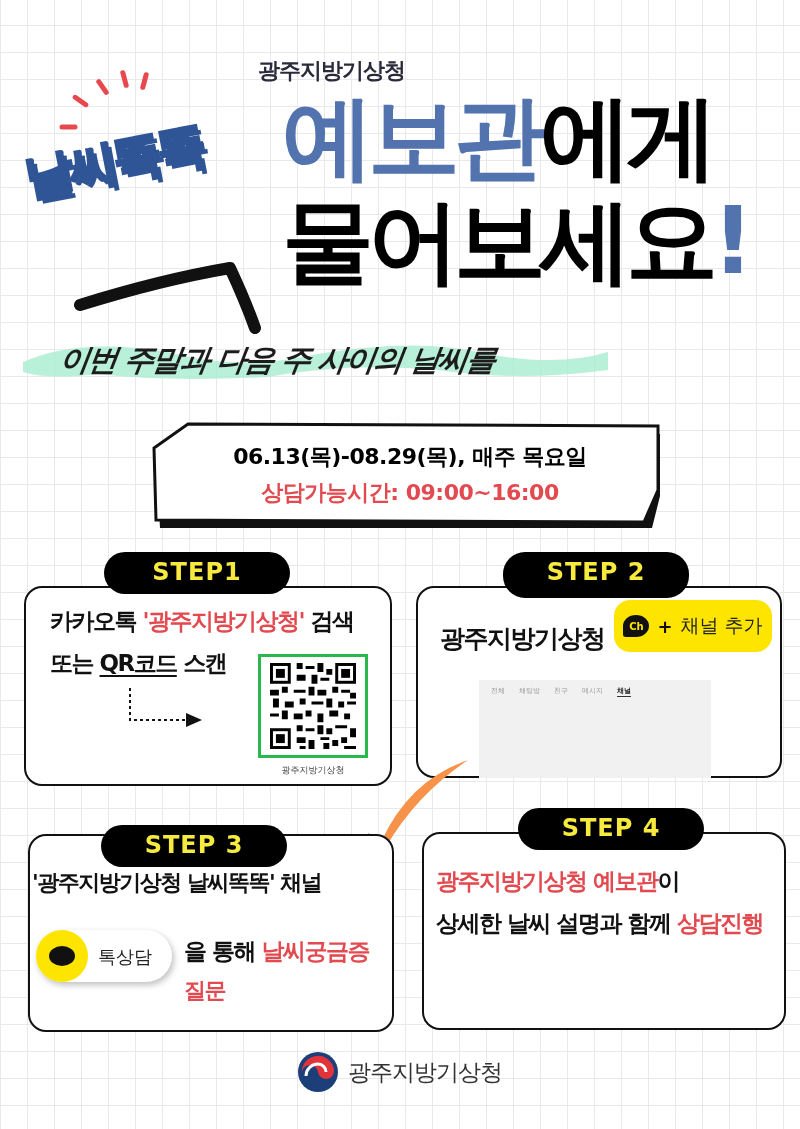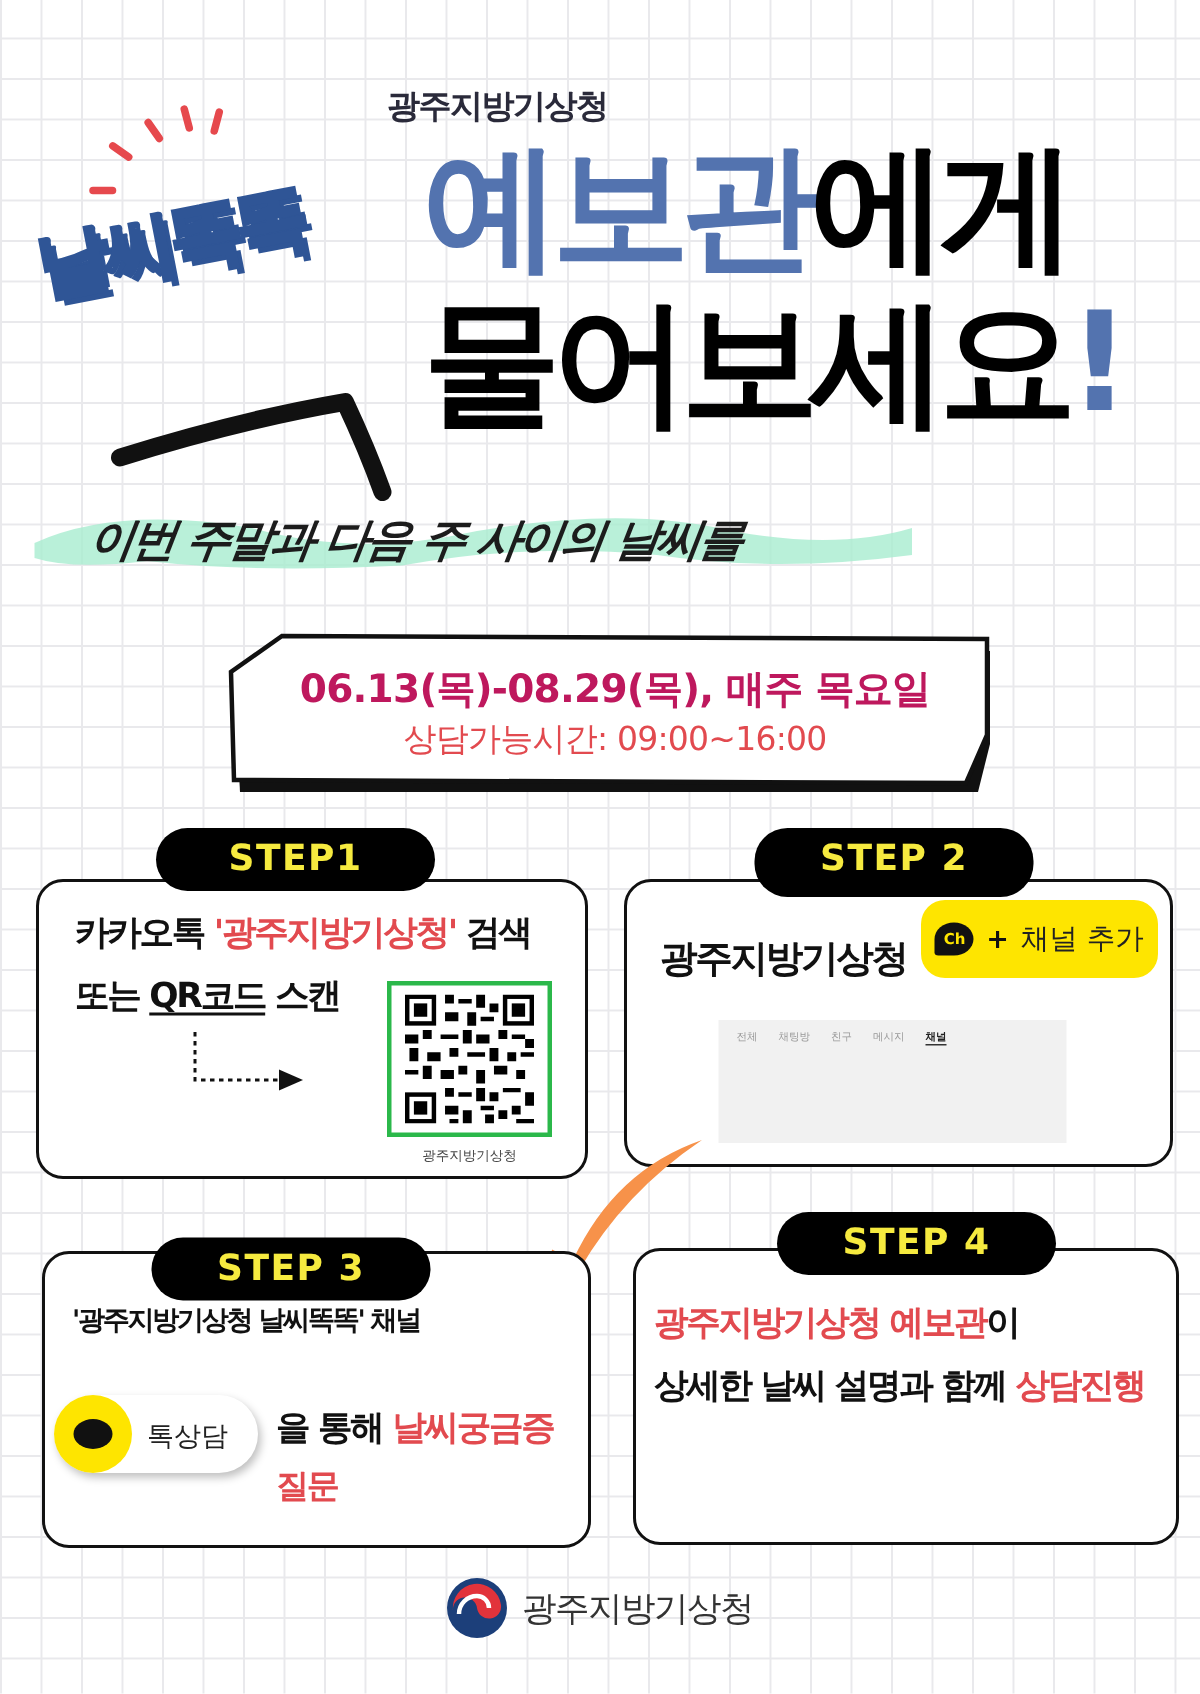--- a/index.html
+++ b/index.html
@@ -38,22 +38,22 @@
   .stroke-svg { left: 70px; top: 260px; }
 
   .sub-band { left: 18px; top: 332px; width: 600px; height: 50px; }
   .sub-text {
     left: 60px; top: 340px; font-size: 30px; font-weight: bold; font-style: italic;
     color: #1c1c1c; letter-spacing: -2px; transform: skewX(-8deg);
   }
 
   
   .date-box { left: 152px; top: 418px; width: 512px; height: 110px; }
-  .date-line1 { left: 150px; top: 442px; width: 520px; text-align: center; font-size: 26px; font-weight: bold; color: #be185d; letter-spacing: -0.5px; }
-  .date-line2 { left: 150px; top: 478px; width: 520px; text-align: center; font-size: 22px; font-weight: normal; color: #e24a4f; letter-spacing: -0.5px; }
+  .date-line1 { left: 150px; top: 442px; width: 520px; text-align: center; font-size: 22px; font-weight: bold; color: #000000; letter-spacing: -0.5px; }
+  .date-line2 { left: 150px; top: 478px; width: 520px; text-align: center; font-size: 22px; font-weight: bold; color: #e24a4f; letter-spacing: -0.5px; }
 
   
   .card { background: #fff; border: 2px solid #111; border-radius: 18px; }
   .badge {
     background: #000; color: #f6ea3f; border-radius: 22px;
     font-size: 24px; font-weight: bold; text-align: center; line-height: 40px; letter-spacing: 1px;
     font-family: "DejaVu Sans", sans-serif;
   }
   .t-dark { color: #111; }
   .t-red { color: #e24a4f; }
@@ -67,33 +67,33 @@
   .qr-caption { left: 258px; top: 764px; width: 110px; text-align: center; font-size: 9px; color: #444; }
 
   .s2-card { left: 416px; top: 586px; width: 366px; height: 192px; }
   .s2-badge { left: 503px; top: 552px; width: 186px; height: 46px; }
   .s2-title { left: 440px; top: 622px; font-size: 25px; font-weight: bold; letter-spacing: -1.5px; }
   .ch-button { left: 614px; top: 600px; width: 158px; height: 52px; background: #fee500; border-radius: 16px; display: flex; align-items: center; justify-content: center; gap: 8px; }
   .ch-icon { width: 26px; height: 22px; background: #111; color: #fee500; border-radius: 50% 50% 50% 10%; font-size: 10px; font-weight: bold; display: flex; align-items: center; justify-content: center; }
   .ch-plus { font-size: 18px; font-weight: bold; color: #111; }
   .ch-label { font-size: 19px; color: #222; }
 
-  .kakao-panel { left: 479px; top: 680px; width: 232px; height: 82px; background: #f1f1f1; }
+  .kakao-panel { left: 479px; top: 680px; width: 232px; height: 98px; background: #f1f1f1; }
   .kakao-tabs { position: absolute; left: 12px; top: 6px; display: flex; gap: 14px; font-size: 7px; color: #999; }
   .kakao-tab.active { color: #222; font-weight: bold; border-bottom: 1px solid #333; }
   .kakao-row { position: absolute; left: 8px; top: 32px; width: 218px; height: 42px; background: #fff; border-radius: 6px; }
   .kakao-avatar { position: absolute; left: 20px; top: 10px; width: 20px; height: 20px; border-radius: 50%; background: #fff; border: 1px solid #eee; }
   .kakao-name { position: absolute; left: 48px; top: 10px; font-size: 7px; font-weight: bold; color: #333; }
   .kakao-sub { position: absolute; left: 48px; top: 21px; font-size: 6px; color: #aaa; }
   .kakao-chat-btn { position: absolute; left: 186px; top: 14px; width: 13px; height: 13px; border-radius: 50%; background: #eee; }
   .kakao-add-btn { position: absolute; left: 203px; top: 14px; width: 13px; height: 13px; border-radius: 50%; background: #fee500; }
 
   .s3-card { left: 28px; top: 834px; width: 366px; height: 198px; }
   .s3-badge { left: 101px; top: 808px; width: 186px; height: 42px; margin-top: 17px; }
-  .s3-line1 { left: 48px; top: 868px; font-size: 18px; font-weight: bold; letter-spacing: -1.5px; }
+  .s3-line1 { left: 32px; top: 868px; font-size: 22px; font-weight: bold; letter-spacing: -1.5px; }
   .talk-pill { left: 36px; top: 930px; width: 136px; height: 52px; background: #fff; border-radius: 26px; box-shadow: 2px 3px 6px rgba(0,0,0,0.25); }
   .talk-icon { position: absolute; left: 0; top: 0; width: 52px; height: 52px; border-radius: 50%; background: #fee500; display: flex; align-items: center; justify-content: center; }
   .talk-bubble { width: 26px; height: 20px; background: #111; border-radius: 50%; }
   .talk-label { position: absolute; left: 62px; top: 15px; font-size: 18px; color: #222; }
   .s3-line2 { left: 184px; top: 936px; font-size: 23px; font-weight: bold; letter-spacing: -1.5px; }
   .s3-line3 { left: 184px; top: 976px; font-size: 22px; font-weight: bold; letter-spacing: -1.5px; }
 
   .s4-card { left: 422px; top: 832px; width: 364px; height: 198px; }
   .s4-badge { left: 518px; top: 808px; width: 186px; height: 42px; }
   .s4-line1 { left: 436px; top: 866px; font-size: 23px; font-weight: bold; letter-spacing: -1.5px; }

